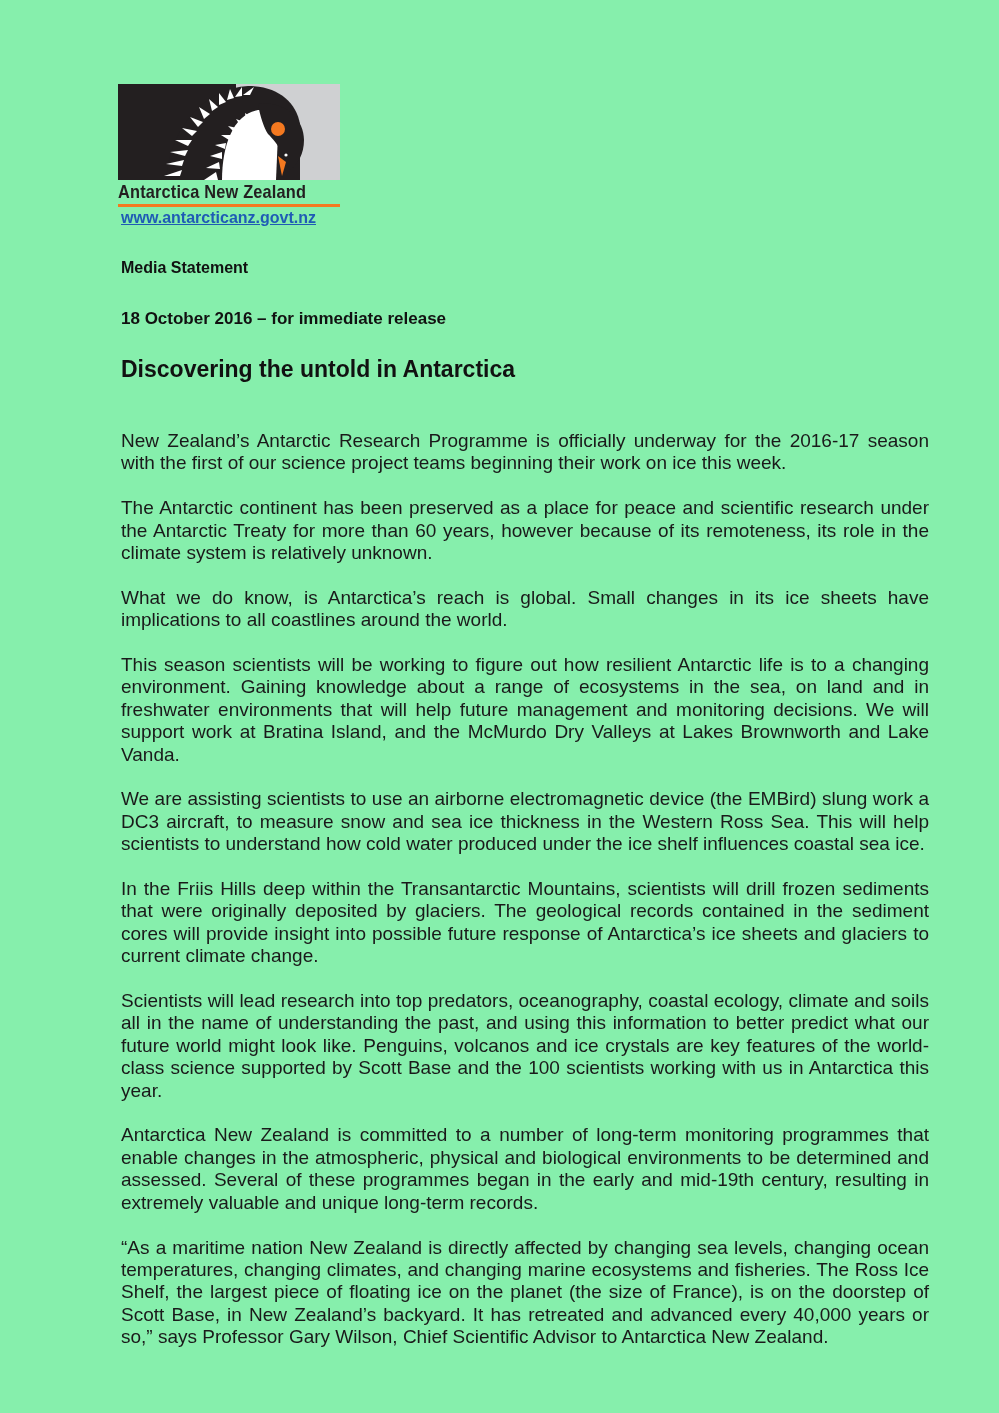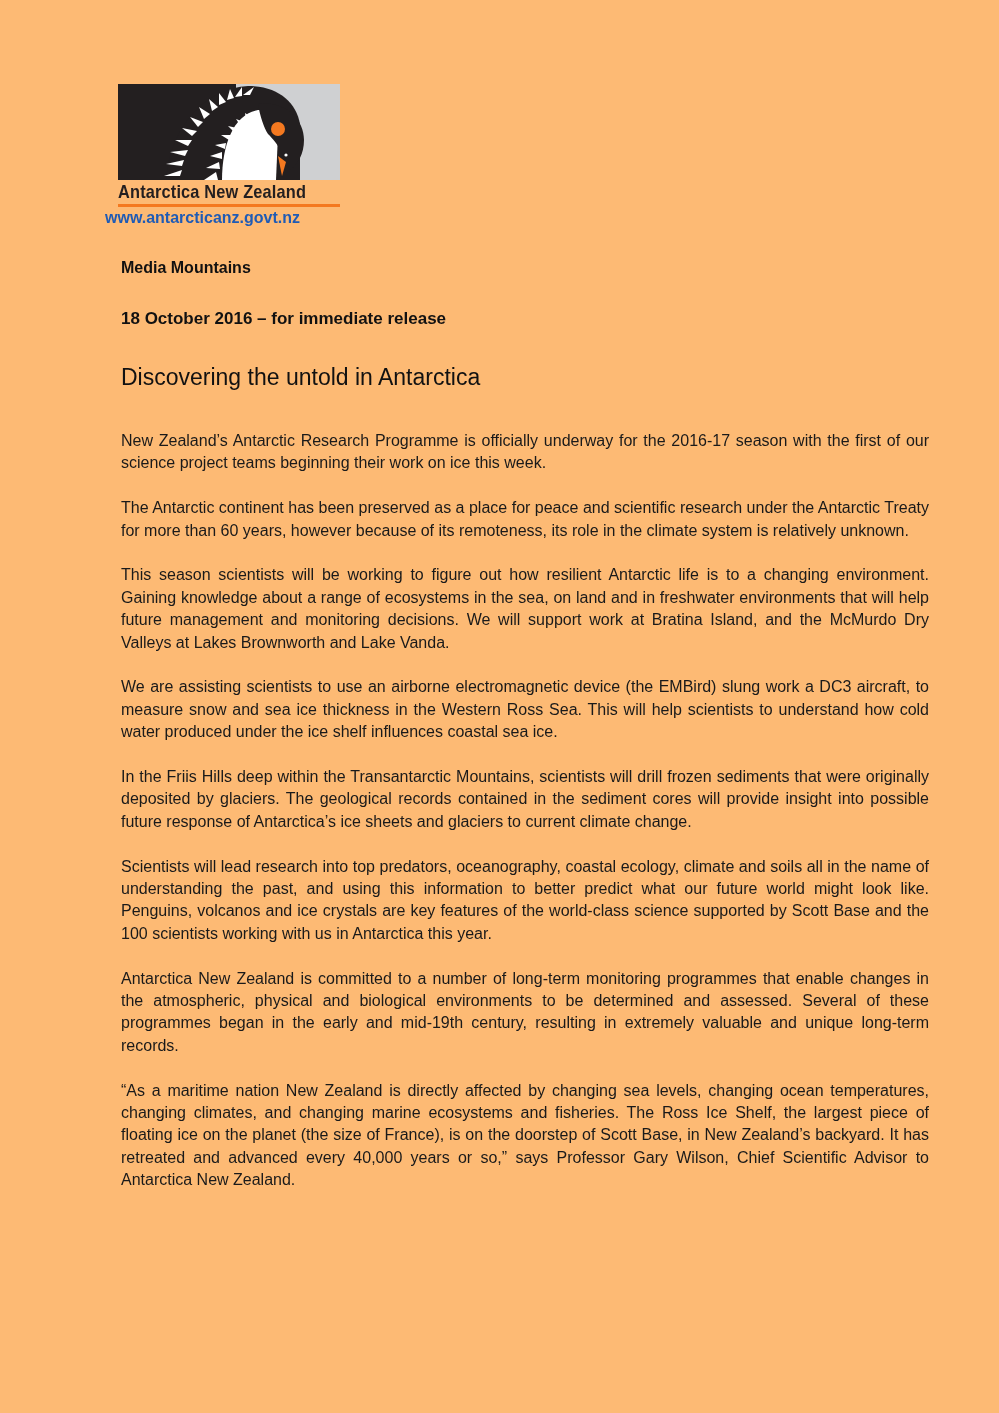--- a/index.html
+++ b/index.html
@@ -1,44 +1,44 @@
 <!DOCTYPE html>
 <html><head>
   <meta charset="utf-8">
   <style>
     html, body { margin: 0; padding: 0; background: #ffffff; }
     body {
       width: 999px; height: 1413px; position: relative; overflow: hidden;
       font-family: "Liberation Sans", sans-serif; color: #111;
     }
-    .page { position: absolute; left: 0; top: 0; width: 999px; height: 1413px; background: #fdba74; }
+    .page { position: absolute; left: 0; top: 0; width: 999px; height: 1413px; background: #86efac; }
 
     .logo { position: absolute; left: 118px; top: 84px; width: 222px; height: 123px; }
     .logo-art { position: absolute; left: 0; top: 0; width: 222px; height: 96px; }
     .logo-text {
       position: absolute; left: 0; top: 97px; width: 222px; text-align: center;
       font-family: "Liberation Sans Narrow", "Liberation Sans", sans-serif;
       font-weight: bold; font-size: 19px; letter-spacing: 0.2px; color: #231f20;
       white-space: nowrap; transform: scaleX(0.86); transform-origin: left top;
       width: 258px; text-align: left;
     }
     .logo-rule { position: absolute; left: 0; top: 120px; width: 222px; height: 3px; background: #f47920; }
 
     .url {
-      position: absolute; left: 105px; top: 209px;
-      font-size: 16px; font-weight: bold; color: #1f5bb5; 
+      position: absolute; left: 121px; top: 209px;
+      font-size: 16px; font-weight: bold; color: #1f5bb5; text-decoration: underline;
     }
 
     .meta1 { position: absolute; left: 121px; top: 259px; font-size: 16px; font-weight: bold; }
     .meta2 { position: absolute; left: 121px; top: 309px; font-size: 17px; font-weight: bold; }
-    .title { position: absolute; left: 121px; top: 364px; font-size: 23px; font-weight: normal; }
+    .title { position: absolute; left: 121px; top: 356px; font-size: 23px; font-weight: bold; }
 
     .body {
       position: absolute; left: 121px; top: 430px; width: 808px;
-      font-size: 16px; line-height: 22.4px; text-align: justify; color: #1a1a1a;
+      font-size: 19px; line-height: 22.4px; text-align: justify; color: #1a1a1a;
     }
     .body p { margin: 0 0 22.4px 0; }
   </style>
 </head>
 <body>
 
 <div class="page">
 
   <div class="logo">
     <svg class="logo-art" viewBox="0 0 222 96" preserveAspectRatio="none">
@@ -78,28 +78,29 @@
 
       <path d="M160 72 L 164 92 L 168 78 Z" fill="#f47920"></path>
       <circle cx="168" cy="71" r="1.6" fill="#ffffff"></circle>
     </svg>
     <div class="logo-text">Antarctica New Zealand</div>
     <div class="logo-rule"></div>
   </div>
 
   <a class="url">www.antarcticanz.govt.nz</a>
 
-  <div class="meta1">Media Mountains</div>
+  <div class="meta1">Media Statement</div>
   <div class="meta2">18 October 2016 – for immediate release</div>
 
   <h1 class="title" style="margin:0;">Discovering the untold in Antarctica</h1>
 
   <div class="body">
     <p>New Zealand’s Antarctic Research Programme is officially underway for the 2016-17 season with the first of our science project teams beginning their work on ice this week.</p>
     <p>The Antarctic continent has been preserved as a place for peace and scientific research under the Antarctic Treaty for more than 60 years, however because of its remoteness, its role in the climate system is relatively unknown.</p>
+    <p>What we do know, is Antarctica’s reach is global. Small changes in its ice sheets have implications to all coastlines around the world.</p>
     <p>This season scientists will be working to figure out how resilient Antarctic life is to a changing environment. Gaining knowledge about a range of ecosystems in the sea, on land and in freshwater environments that will help future management and monitoring decisions. We will support work at Bratina Island, and the McMurdo Dry Valleys at Lakes Brownworth and Lake Vanda.</p>
     <p>We are assisting scientists to use an airborne electromagnetic device (the EMBird) slung work a DC3 aircraft, to measure snow and sea ice thickness in the Western Ross Sea. This will help scientists to understand how cold water produced under the ice shelf influences coastal sea ice.</p>
     <p>In the Friis Hills deep within the Transantarctic Mountains, scientists will drill frozen sediments that were originally deposited by glaciers. The geological records contained in the sediment cores will provide insight into possible future response of Antarctica’s ice sheets and glaciers to current climate change.</p>
     <p>Scientists will lead research into top predators, oceanography, coastal ecology, climate and soils all in the name of understanding the past, and using this information to better predict what our future world might look like. Penguins, volcanos and ice crystals are key features of the world-class science supported by Scott Base and the 100 scientists working with us in Antarctica this year.</p>
     <p>Antarctica New Zealand is committed to a number of long-term monitoring programmes that enable changes in the atmospheric, physical and biological environments to be determined and assessed. Several of these programmes began in the early and mid-19th century, resulting in extremely valuable and unique long-term records.</p>
     <p>“As a maritime nation New Zealand is directly affected by changing sea levels, changing ocean temperatures, changing climates, and changing marine ecosystems and fisheries. The Ross Ice Shelf, the largest piece of floating ice on the planet (the size of France), is on the doorstep of Scott Base, in New Zealand’s backyard. It has retreated and advanced every 40,000 years or so,” says Professor Gary Wilson, Chief Scientific Advisor to Antarctica New Zealand.</p>
   </div>
 
 </div>
 

